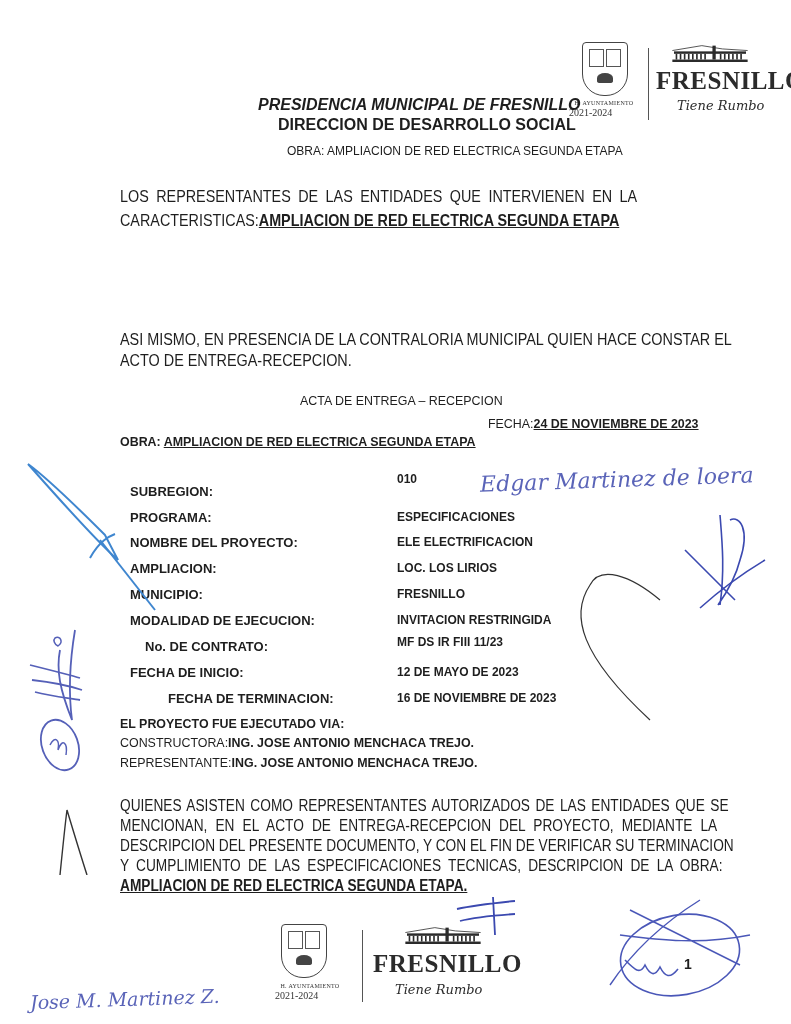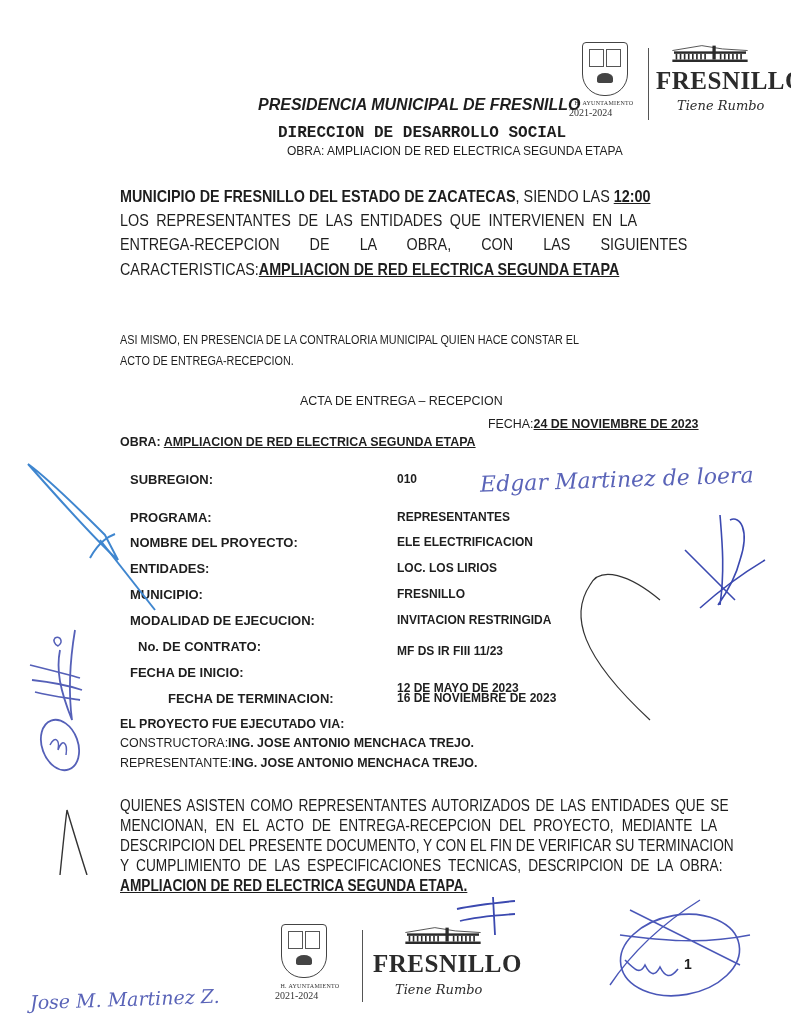--- a/index.html
+++ b/index.html
@@ -21,21 +21,21 @@
   .fres-word { font-family: "Liberation Serif", serif; font-weight: bold; color: #2b2b2b; font-size: 25px; letter-spacing: 0.5px; }
   .fres-tag { font-family: "DejaVu Serif", serif; font-style: italic; color: #2b2b2b; font-size: 13px; }
   .skyline { height: 18px; width: 100px; }
 
   .title1 { font-size: 16px; font-style: italic; font-weight: bold; }
   .title2 { font-size: 16px; font-weight: bold; }
   .title3 { font-size: 12px; }
 
   .body-para { font-size: 16.5px; line-height: 24.2px; width: 573px; text-align: justify; text-align-last: left; }
   .body-para .line { display: block; white-space: nowrap; }
-  .small-para { font-size: 12px; line-height: 20.5px; width: 573px; }
+  .small-para { font-size: 16px; line-height: 20.5px; width: 573px; }
 
   .field-label { font-size: 13px; font-weight: bold; }
   .field-value { font-size: 12px; font-weight: bold; }
 
   .sig { position: absolute; pointer-events: none; }
   .hand { font-family: "DejaVu Serif", serif; font-style: italic; color: #4e5bb8; }
 </style>
 </head>
 <body>
 
@@ -68,34 +68,26 @@
         <rect x="82" y="12" width="2" height="7"></rect>
         <rect x="87" y="12" width="2" height="7"></rect>
     </g>
     <rect x="4" y="19" width="92" height="3" fill="#2b2b2b"></rect>
   </svg>
   <div class="abs fres-word" style="left:82px; top:27px;">FRESNILLO</div>
   <div class="abs fres-tag" style="left:103px; top:58px;">Tiene Rumbo</div>
 </div>
 
 <div class="abs title1" style="left:258px; top:96px;">PRESIDENCIA MUNICIPAL DE FRESNILLO</div>
-<div class="abs title2" style="left:278px; top:124px;font-family:Liberation Mono, monospace;">DIRECCION DE DESARROLLO SOCIAL</div>
+<div class="abs title2" style="left:278px; top:116px;">DIRECCION DE DESARROLLO SOCIAL</div>
 <div class="abs title3" style="left:287px; top:144px;">OBRA: AMPLIACION DE RED ELECTRICA SEGUNDA ETAPA</div>
 
 <div class="abs body-para" style="left:120px; top:184px;">
-  <span class="line" style="text-align:justify;">
-    <span class="narrow" style="transform:scaleX(0.87); transform-origin:left;">
-      <b>MUNICIPIO DE FRESNILLO DEL ESTADO DE ZACATECAS</b><span>, SIENDO LAS </span><b><u>12:00</u></b>
-    </span>
-  </span>
   <span class="line">
     <span class="narrow" style="transform:scaleX(0.87); word-spacing:4px;">LOS REPRESENTANTES DE LAS ENTIDADES QUE INTERVIENEN EN LA</span>
-  </span>
-  <span class="line">
-    <span class="narrow" style="transform:scaleX(0.87); word-spacing:30px;">ENTREGA-RECEPCION DE LA OBRA, CON LAS SIGUIENTES</span>
   </span>
   <span class="line">
     <span class="narrow" style="transform:scaleX(0.87);">
       <span>CARACTERISTICAS:</span><b><u>AMPLIACION DE RED ELECTRICA SEGUNDA ETAPA</u></b>
     </span>
   </span>
 </div>
 
 <div class="abs small-para" style="left:120px; top:330px;">
   <div class="narrow" style="transform:scaleX(0.9);">ASI MISMO, EN PRESENCIA DE LA CONTRALORIA MUNICIPAL QUIEN HACE CONSTAR EL</div><br>
@@ -104,43 +96,43 @@
 
 <div class="abs narrow" style="left:300px; top:393px; font-size:13.5px; transform:scaleX(0.92);">ACTA DE ENTREGA – RECEPCION</div>
 <div class="abs narrow" style="left:488px; top:416px; font-size:13.5px; transform:scaleX(0.92);">
   <span>FECHA:</span><u class="b">24 DE NOVIEMBRE DE 2023</u>
 </div>
 <div class="abs narrow" style="left:120px; top:434px; font-size:13.5px; transform:scaleX(0.92);">
   <span class="b">OBRA: </span><u class="b">AMPLIACION DE RED ELECTRICA SEGUNDA ETAPA</u>
 </div>
 
 <div class="abs" style="left:130px; top:468px; width:480px;">
-  <div class="abs field-label" style="left:0; top:4px;">SUBREGION:</div>
+  <div class="abs field-label" style="left:0; top:16px;">SUBREGION:</div>
   <div class="abs field-value" style="left:267px; top:4px;">010</div>
 
   <div class="abs field-label" style="left:0; top:42px;">PROGRAMA:</div>
-  <div class="abs field-value" style="left:267px; top:42px;">REPRESENTANTES</div>
+  <div class="abs field-value" style="left:267px; top:42px;">ESPECIFICACIONES</div>
 
   <div class="abs field-label" style="left:0; top:67px;">NOMBRE DEL PROYECTO:</div>
   <div class="abs field-value" style="left:267px; top:67px;">ELE ELECTRIFICACION</div>
 
-  <div class="abs field-label" style="left:0; top:93px;">ENTIDADES:</div>
+  <div class="abs field-label" style="left:0; top:93px;">AMPLIACION:</div>
   <div class="abs field-value" style="left:267px; top:93px;">LOC. LOS LIRIOS</div>
 
   <div class="abs field-label" style="left:0; top:119px;">MUNICIPIO:</div>
   <div class="abs field-value" style="left:267px; top:119px;">FRESNILLO</div>
 
   <div class="abs field-label" style="left:0; top:145px;">MODALIDAD DE EJECUCION:</div>
   <div class="abs field-value" style="left:267px; top:145px;">INVITACION RESTRINGIDA</div>
 
-  <div class="abs field-label" style="left:8px; top:171px;">No. DE CONTRATO:</div>
-  <div class="abs field-value" style="left:267px; top:176px;">MF DS IR FIII 11/23</div>
+  <div class="abs field-label" style="left:15px; top:171px;">No. DE CONTRATO:</div>
+  <div class="abs field-value" style="left:267px; top:167px;">MF DS IR FIII 11/23</div>
 
   <div class="abs field-label" style="left:0; top:197px;">FECHA DE INICIO:</div>
-  <div class="abs field-value" style="left:267px; top:197px;margin-top:16px;">12 DE MAYO DE 2023</div>
+  <div class="abs field-value" style="left:267px; top:197px;">12 DE MAYO DE 2023</div>
 
   <div class="abs field-label" style="left:0; top:223px;padding-left:38px;">FECHA DE TERMINACION:</div>
   <div class="abs field-value" style="left:267px; top:223px;">16 DE NOVIEMBRE DE 2023</div>
 </div>
 
 <div class="abs narrow" style="left:120px; top:716px; font-size:13.5px; font-weight:bold; transform:scaleX(0.92);">EL PROYECTO FUE EJECUTADO VIA:</div>
 <div class="abs narrow" style="left:120px; top:735px; font-size:13.5px; transform:scaleX(0.92);">
   <span>CONSTRUCTORA:</span><b>ING. JOSE ANTONIO MENCHACA TREJO.</b>
 </div>
 <div class="abs narrow" style="left:120px; top:755px; font-size:13.5px; transform:scaleX(0.92);">

